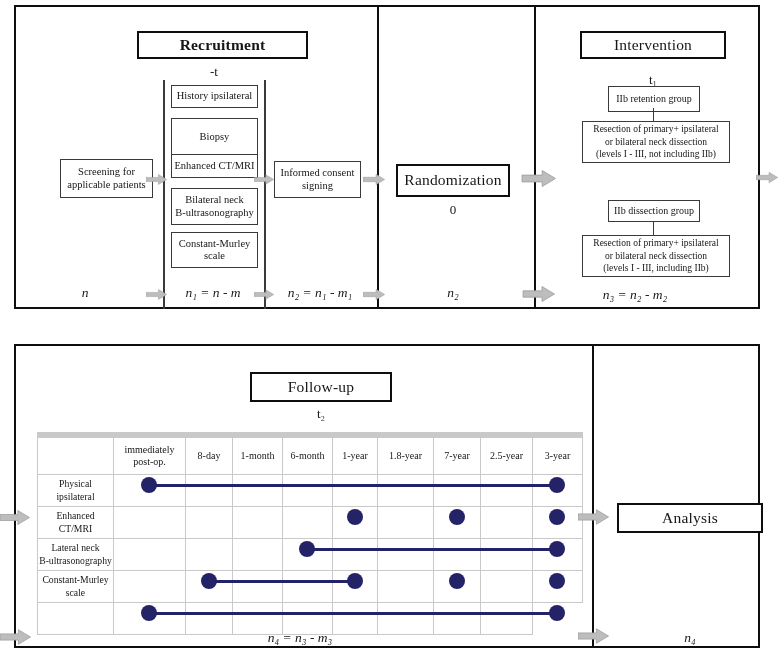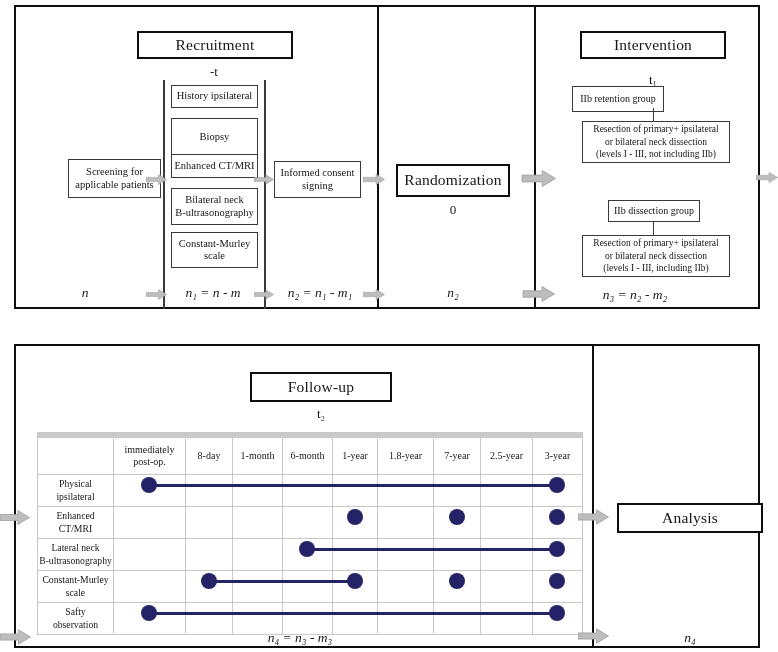--- a/index.html
+++ b/index.html
@@ -33,46 +33,46 @@
 </style>
 </head>
 <body>
 
 <div id="page">
 
   <div class="panel" style="left:14px;top:5px;width:746px;height:304px;"></div>
   <div class="vline" style="left:377px;top:5px;width:2px;height:304px;"></div>
   <div class="vline" style="left:534px;top:5px;width:2px;height:304px;"></div>
 
-  <div class="box title-box" style="left:137px;top:31px;width:156px;height:28px;">Recruitment</div>
+  <div class="box title-box" style="left:137px;top:31px;width:171px;height:28px;font-weight:bold;">Recruitment</div>
   <div class="lbl" style="left:194px;top:64px;width:40px;">-t</div>
 
   <div class="thinline" style="left:163px;top:80px;width:2px;height:229px;"></div>
   <div class="thinline" style="left:264px;top:80px;width:2px;height:229px;"></div>
 
   <div class="box" style="left:171px;top:85px;width:87px;height:23px;">History ipsilateral</div>
   <div class="box" style="left:171px;top:118px;width:87px;height:39px;">Biopsy</div>
   <div class="box" style="left:171px;top:154px;width:87px;height:24px;">Enhanced CT/MRI</div>
   <div class="box" style="left:171px;top:188px;width:87px;height:37px;">Bilateral neck
 B-ultrasonography</div>
   <div class="box" style="left:171px;top:232px;width:87px;height:36px;">Constant-Murley
 scale</div>
 
-  <div class="box" style="left:68px;top:159px;width:93px;height:39px;">Screening for
+  <div class="box" style="left:60px;top:159px;width:93px;height:39px;">Screening for
 applicable patients</div>
   <div class="box" style="left:274px;top:161px;width:87px;height:37px;">Informed consent
 signing</div>
 
   <div class="box title-box" style="left:396px;top:164px;width:114px;height:33px;">Randomization</div>
   <div class="lbl" style="left:433px;top:202px;width:40px;">0</div>
 
   <div class="box title-box" style="left:580px;top:31px;width:146px;height:28px;">Intervention</div>
   <div class="lbl" style="left:633px;top:72px;width:40px;">t₁</div>
 
-  <div class="box small-box" style="left:572px;top:86px;width:92px;height:26px;">IIb retention group</div>
+  <div class="box small-box" style="left:608px;top:86px;width:92px;height:26px;">IIb retention group</div>
   <div class="thinline" style="left:653px;top:108px;width:1px;height:14px;"></div>
   <div class="box detail-box" style="left:582px;top:121px;width:148px;height:42px;">Resection of primary+ ipsilateral
 or bilateral neck dissection
 (levels I - III, not including IIb)</div>
 
   <div class="box small-box" style="left:608px;top:200px;width:92px;height:22px;">IIb dissection group</div>
   <div class="thinline" style="left:653px;top:222px;width:1px;height:14px;"></div>
   <div class="box detail-box" style="left:582px;top:235px;width:148px;height:42px;">Resection of primary+ ipsilateral
 or bilateral neck dissection
 (levels I - III, including IIb)</div>
@@ -138,22 +138,20 @@
 scale</div>
       <div class="ft-cell" style="border-color: rgb(201, 201, 201);"></div>
       <div class="ft-cell" style="border-color: rgb(201, 201, 201);"></div>
       <div class="ft-cell" style="border-color: rgb(201, 201, 201);"></div>
       <div class="ft-cell" style="border-color: rgb(201, 201, 201);"></div>
       <div class="ft-cell" style="border-color: rgb(201, 201, 201);"></div>
       <div class="ft-cell" style="border-color: rgb(201, 201, 201);"></div>
       <div class="ft-cell" style="border-color: rgb(201, 201, 201);"></div>
       <div class="ft-cell" style="border-color: rgb(201, 201, 201);"></div>
       <div class="ft-cell" style="border-color: rgb(201, 201, 201);"></div>
-      <div class="ft-cell ft-rowlabel" style="border-color: rgb(201, 201, 201);">Safty
-observation</div>
       <div class="ft-cell" style="border-color: rgb(201, 201, 201);"></div>
       <div class="ft-cell" style="border-color: rgb(201, 201, 201);"></div>
       <div class="ft-cell" style="border-color: rgb(201, 201, 201);"></div>
       <div class="ft-cell" style="border-color: rgb(201, 201, 201);"></div>
       <div class="ft-cell" style="border-color: rgb(201, 201, 201);"></div>
       <div class="ft-cell" style="border-color: rgb(201, 201, 201);"></div>
       <div class="ft-cell" style="border-color: rgb(201, 201, 201);"></div>
       <div class="ft-cell" style="border-color: rgb(201, 201, 201);"></div>
       <div class="ft-cell" style="border-color: rgb(201, 201, 201);"></div>
     </div>

